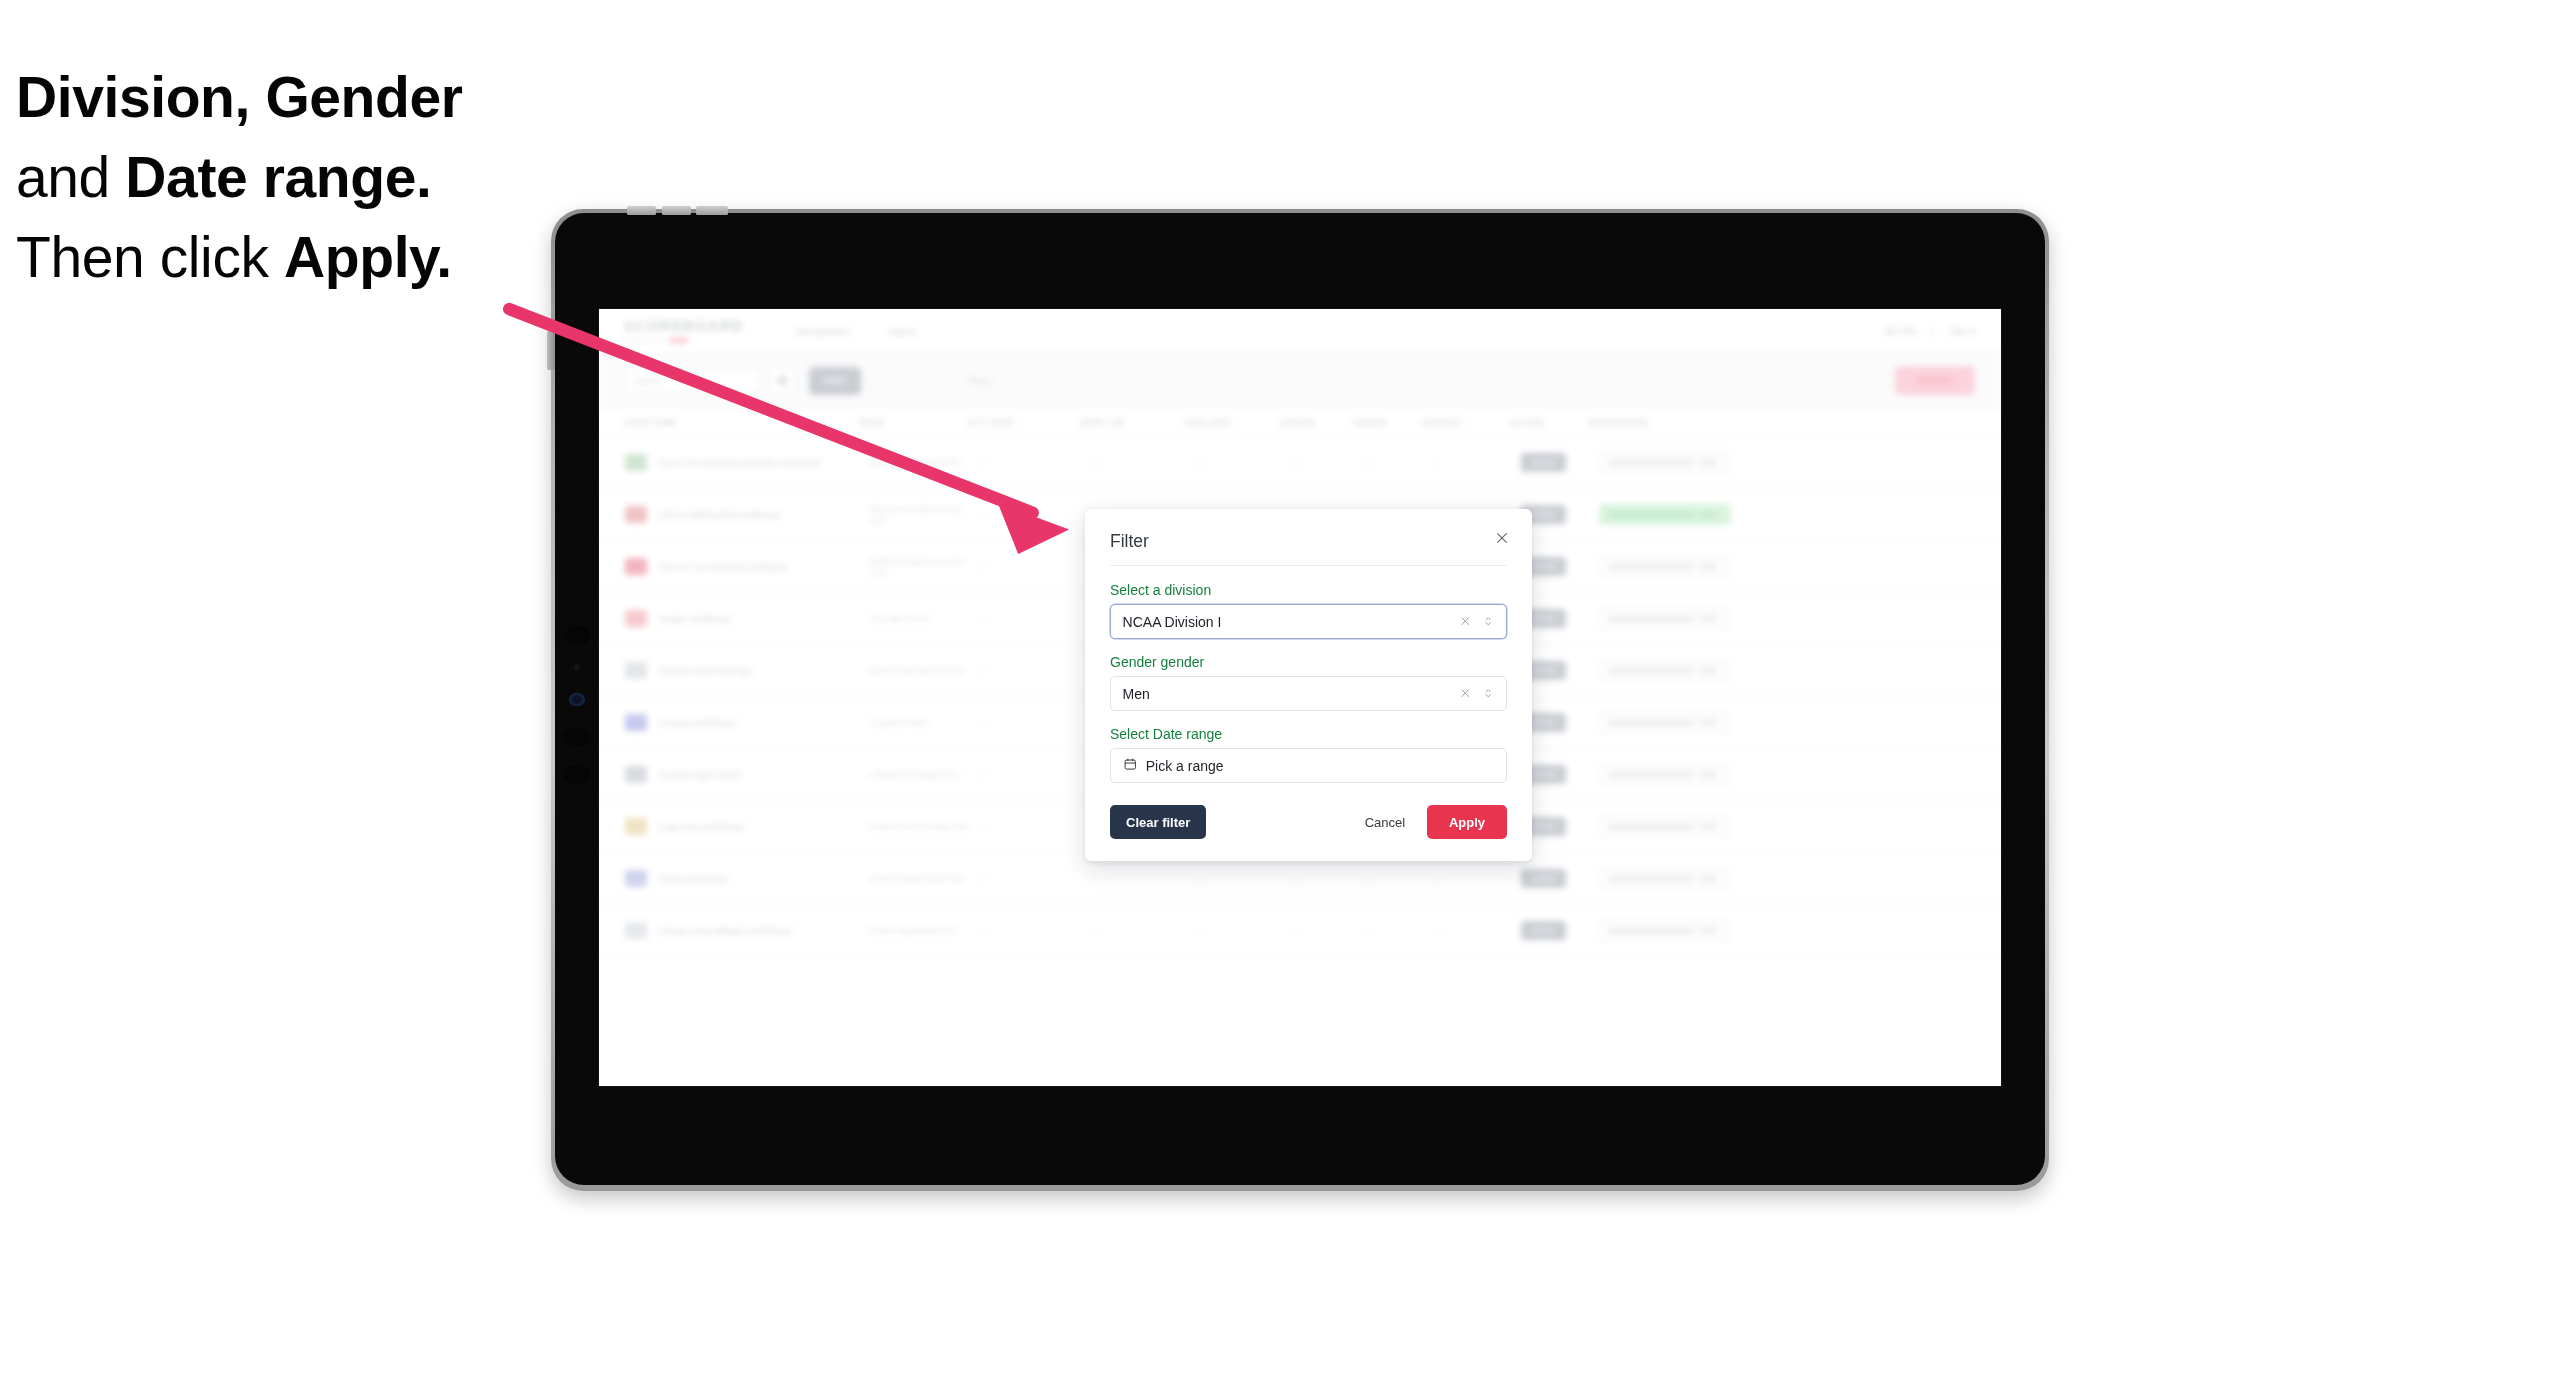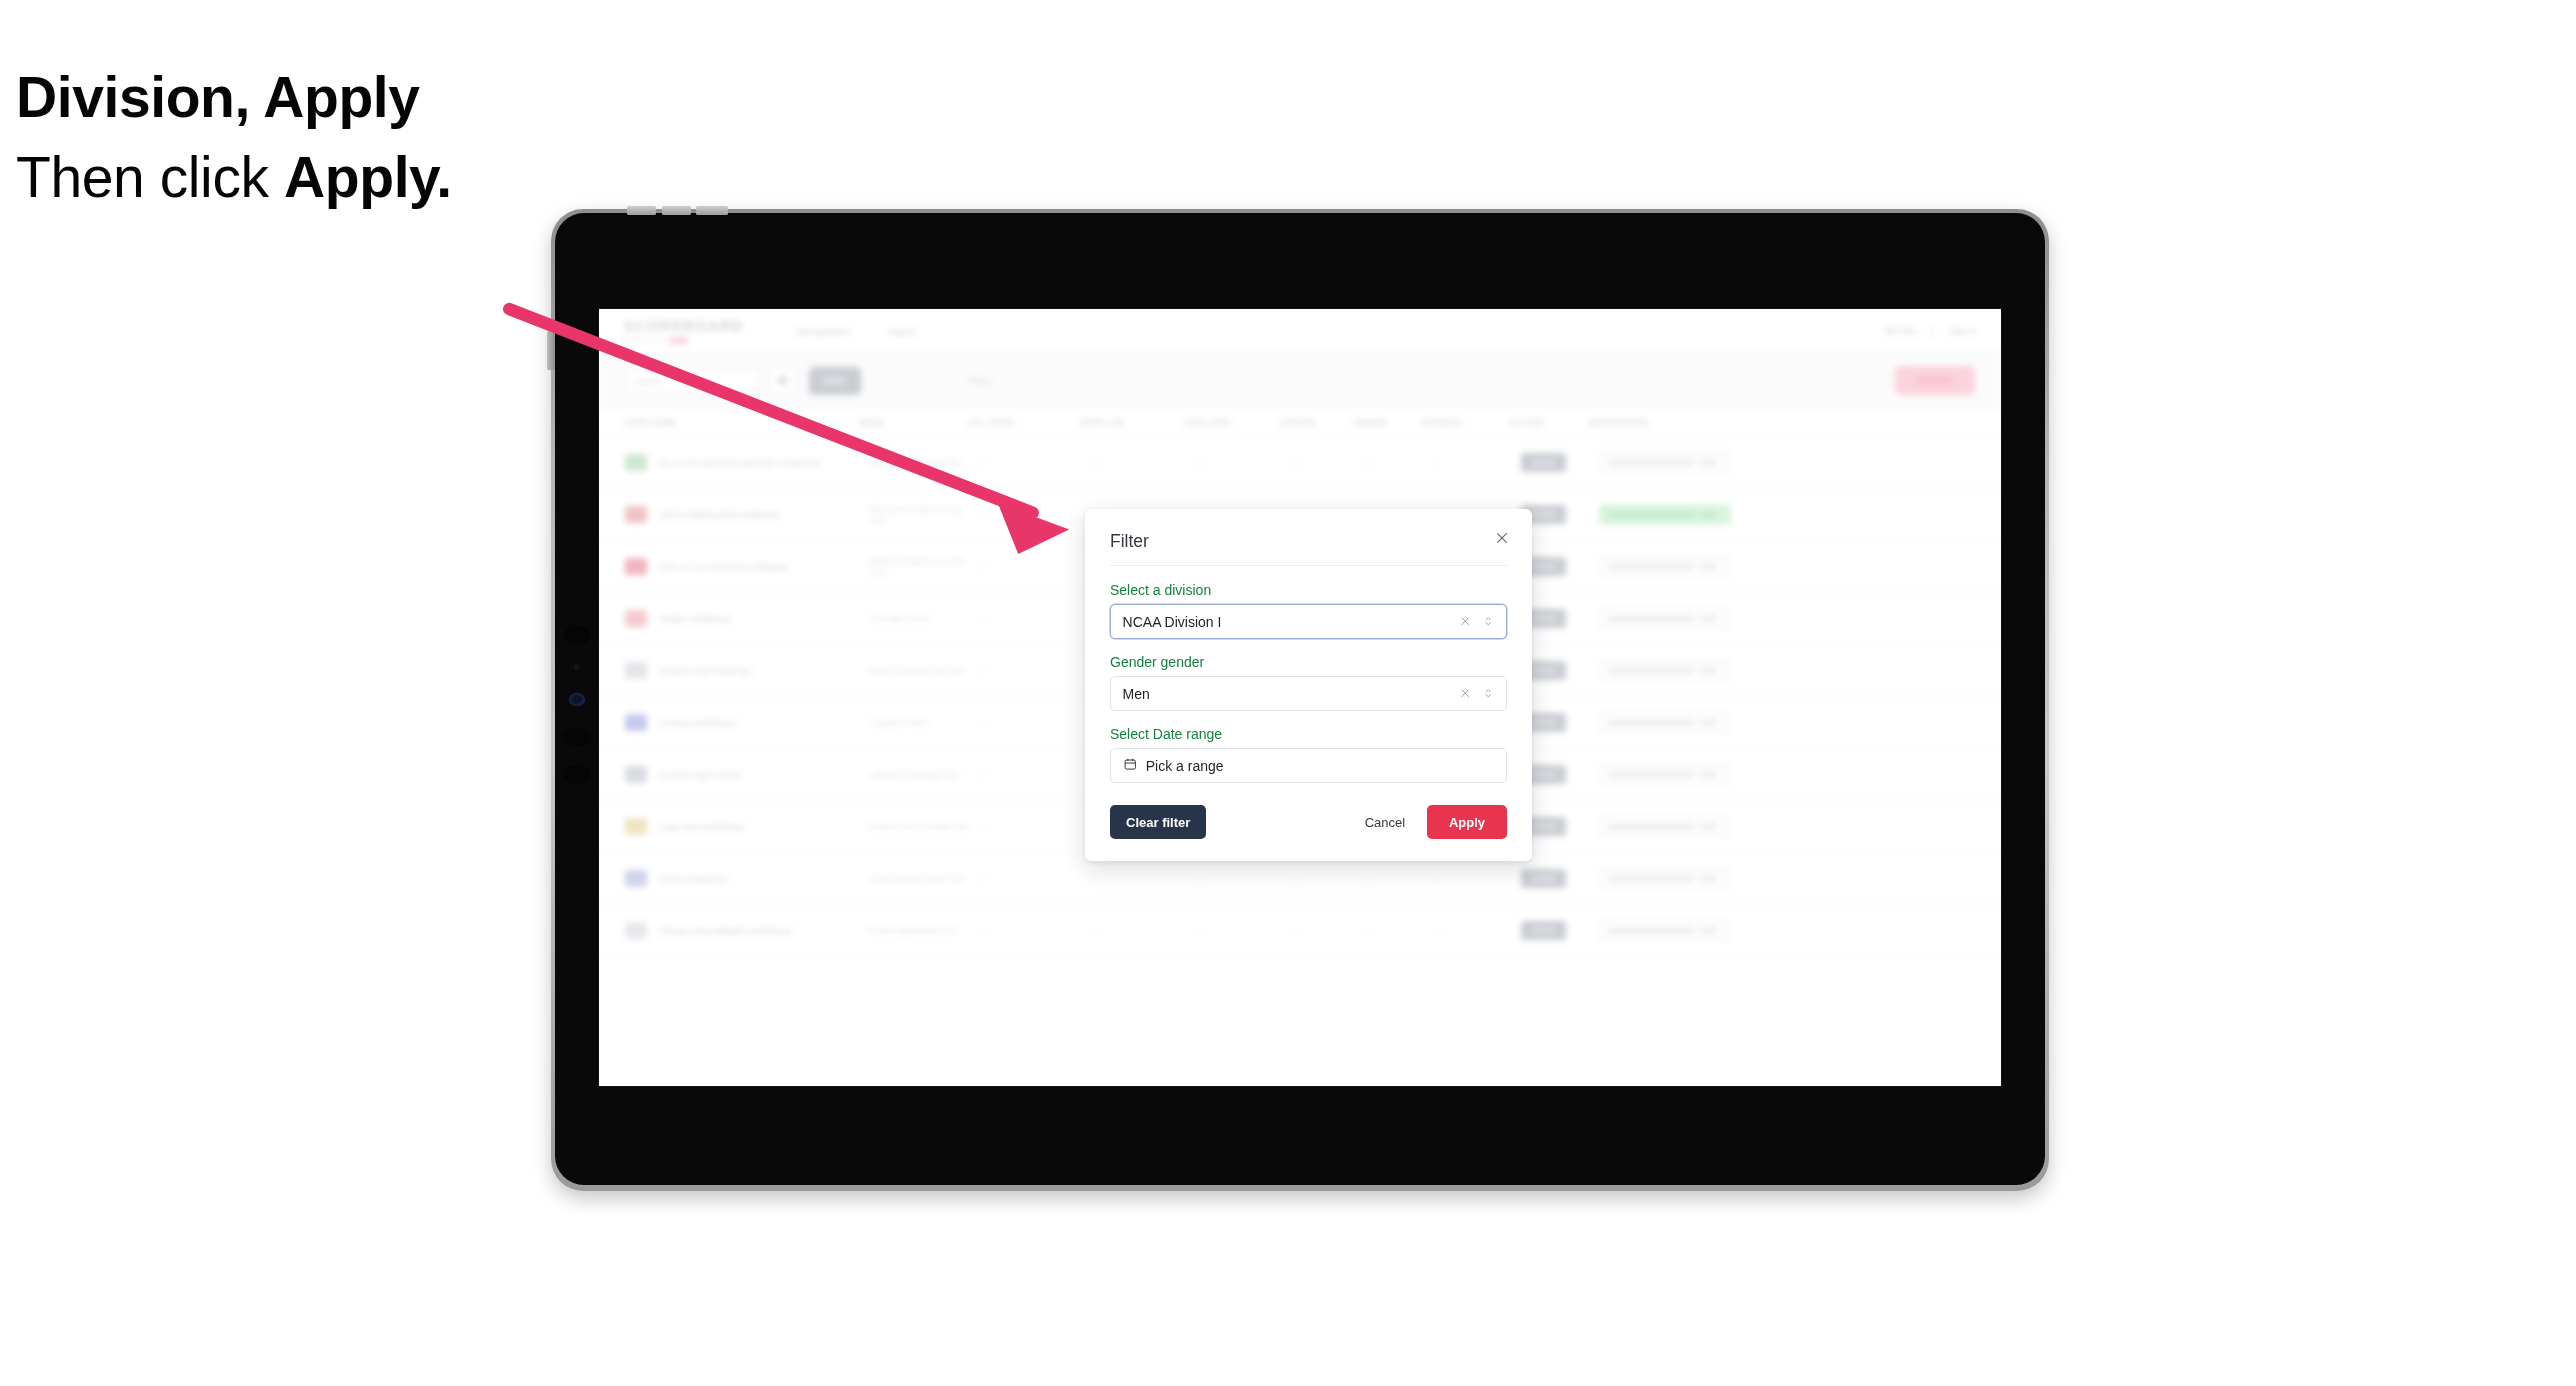--- a/index.html
+++ b/index.html
@@ -299,21 +299,22 @@
     left: 0; top: 0;
     width: 2576px; height: 1386px;
     pointer-events: none;
     z-index: 60;
   }
 </style>
 </head>
 <body>
 
 <div class="caption">
-  <div><span class="b">Division, Apply</span></div>
+  <div><span class="b">Division, Gender</span></div>
+  <div><span class="n">and </span><span class="b">Date range.</span></div>
   <div><span class="n">Then click </span><span class="b">Apply.</span></div>
 </div>
 
 <div class="device">
   <div class="device-outer"></div>
   <div class="device-body"></div>
 
   <div class="top-btn b1"></div>
   <div class="top-btn b2"></div>
   <div class="top-btn b3"></div>

